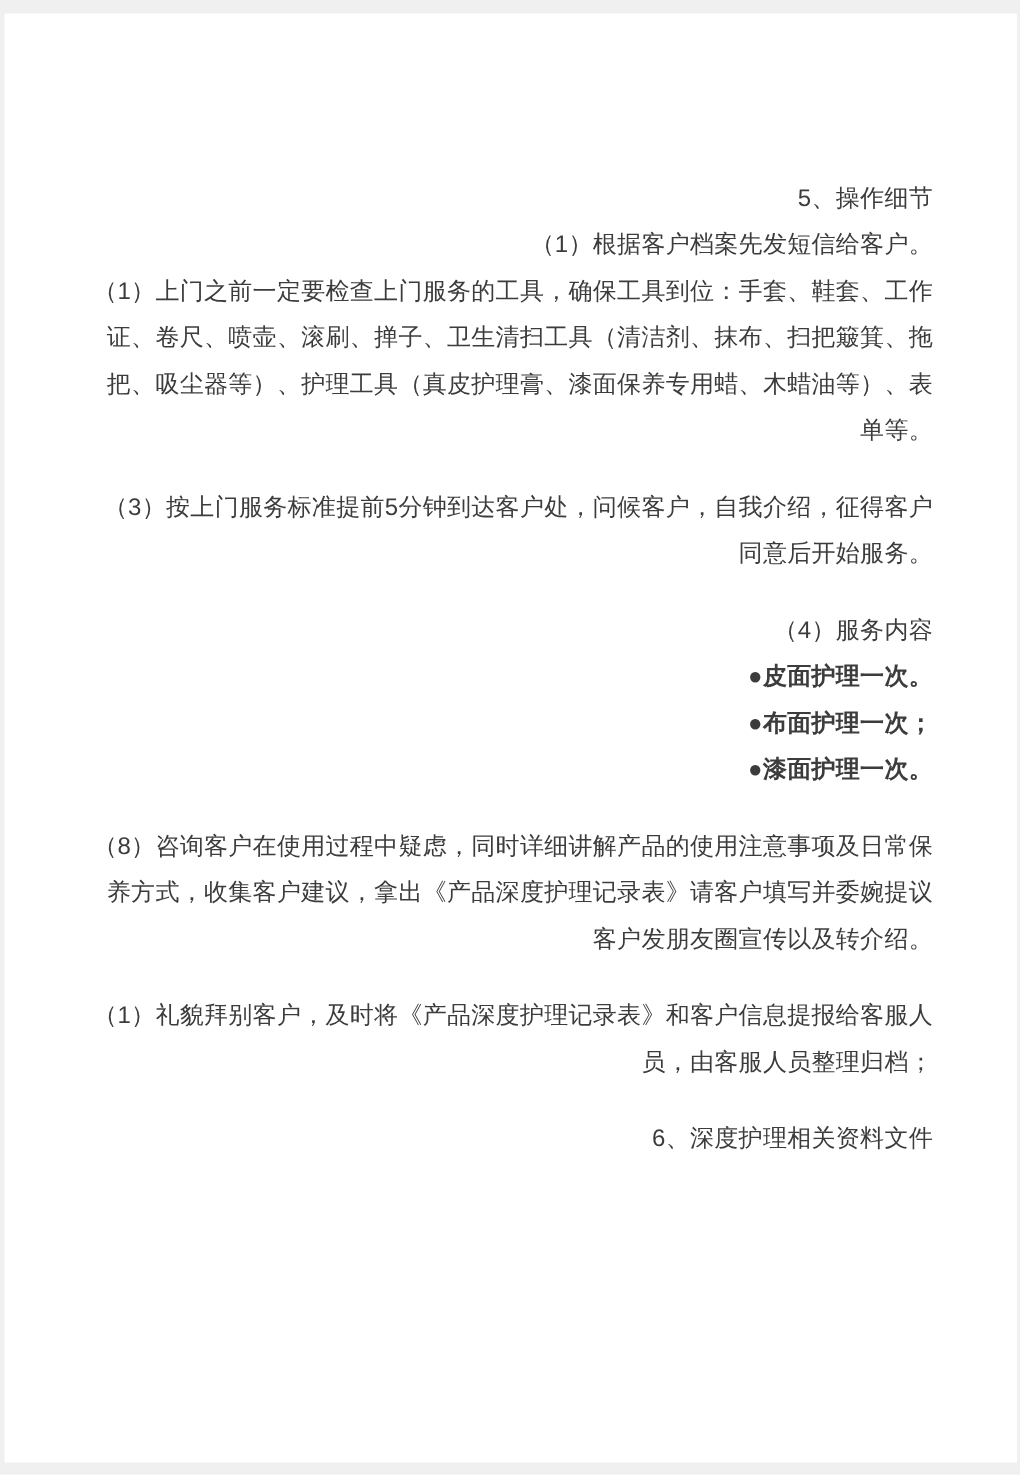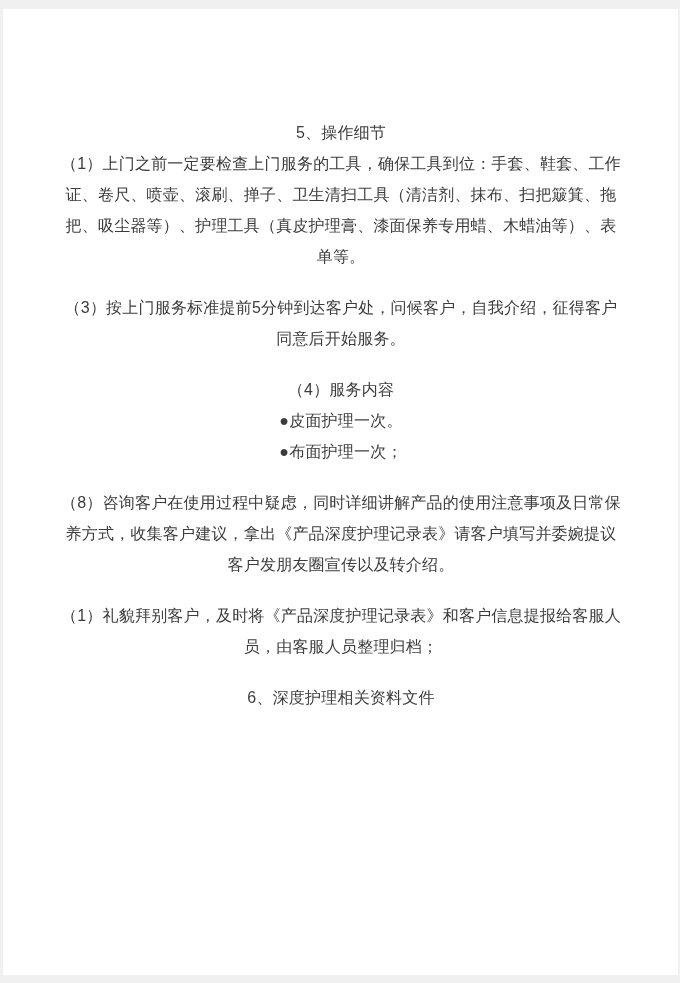--- a/index.html
+++ b/index.html
@@ -31,50 +31,53 @@
   .content {
     padding: 108px 56px 0 57px;
     color: #3c3c3c;
     font-size: 16px;
     line-height: 31px;
     letter-spacing: 0.2px;
   }
   .content p {
     margin: 0;
     max-width: 562px;
-    text-align: center;
+    text-align: right;
     word-break: break-all;
   }
   .content p.gap-after {
     margin-bottom: 20px;
   }
   .service-list {
     margin: 0 0 20px 0;
+    font-weight: bold;
   }
 </style>
 </head>
 <body>
 
 <div class="viewer">
   <div class="page">
     <div class="content">
 
       <p>5、操作细节</p>
 
+      <p>（1）根据客户档案先发短信给客户。</p>
 
 
       <p class="gap-after">（1）上门之前一定要检查上门服务的工具，确保工具到位：手套、鞋套、工作证、卷尺、喷壶、滚刷、掸子、卫生清扫工具（清洁剂、抹布、扫把簸箕、拖把、吸尘器等）、护理工具（真皮护理膏、漆面保养专用蜡、木蜡油等）、表单等。</p>
 
       <p class="gap-after">（3）按上门服务标准提前5分钟到达客户处，问候客户，自我介绍，征得客户同意后开始服务。</p>
 
       <p>（4）服务内容</p>
 
       <div class="service-list">
         <p>●皮面护理一次。</p>
         <p>●布面护理一次；</p>
+        <p>●漆面护理一次。</p>
       </div>
 
       <p class="gap-after">（8）咨询客户在使用过程中疑虑，同时详细讲解产品的使用注意事项及日常保养方式，收集客户建议，拿出《产品深度护理记录表》请客户填写并委婉提议客户发朋友圈宣传以及转介绍。</p>
 
       <p class="gap-after">（1）礼貌拜别客户，及时将《产品深度护理记录表》和客户信息提报给客服人员，由客服人员整理归档；</p>
 
       <p>6、深度护理相关资料文件</p>
 
     </div>
   </div>

